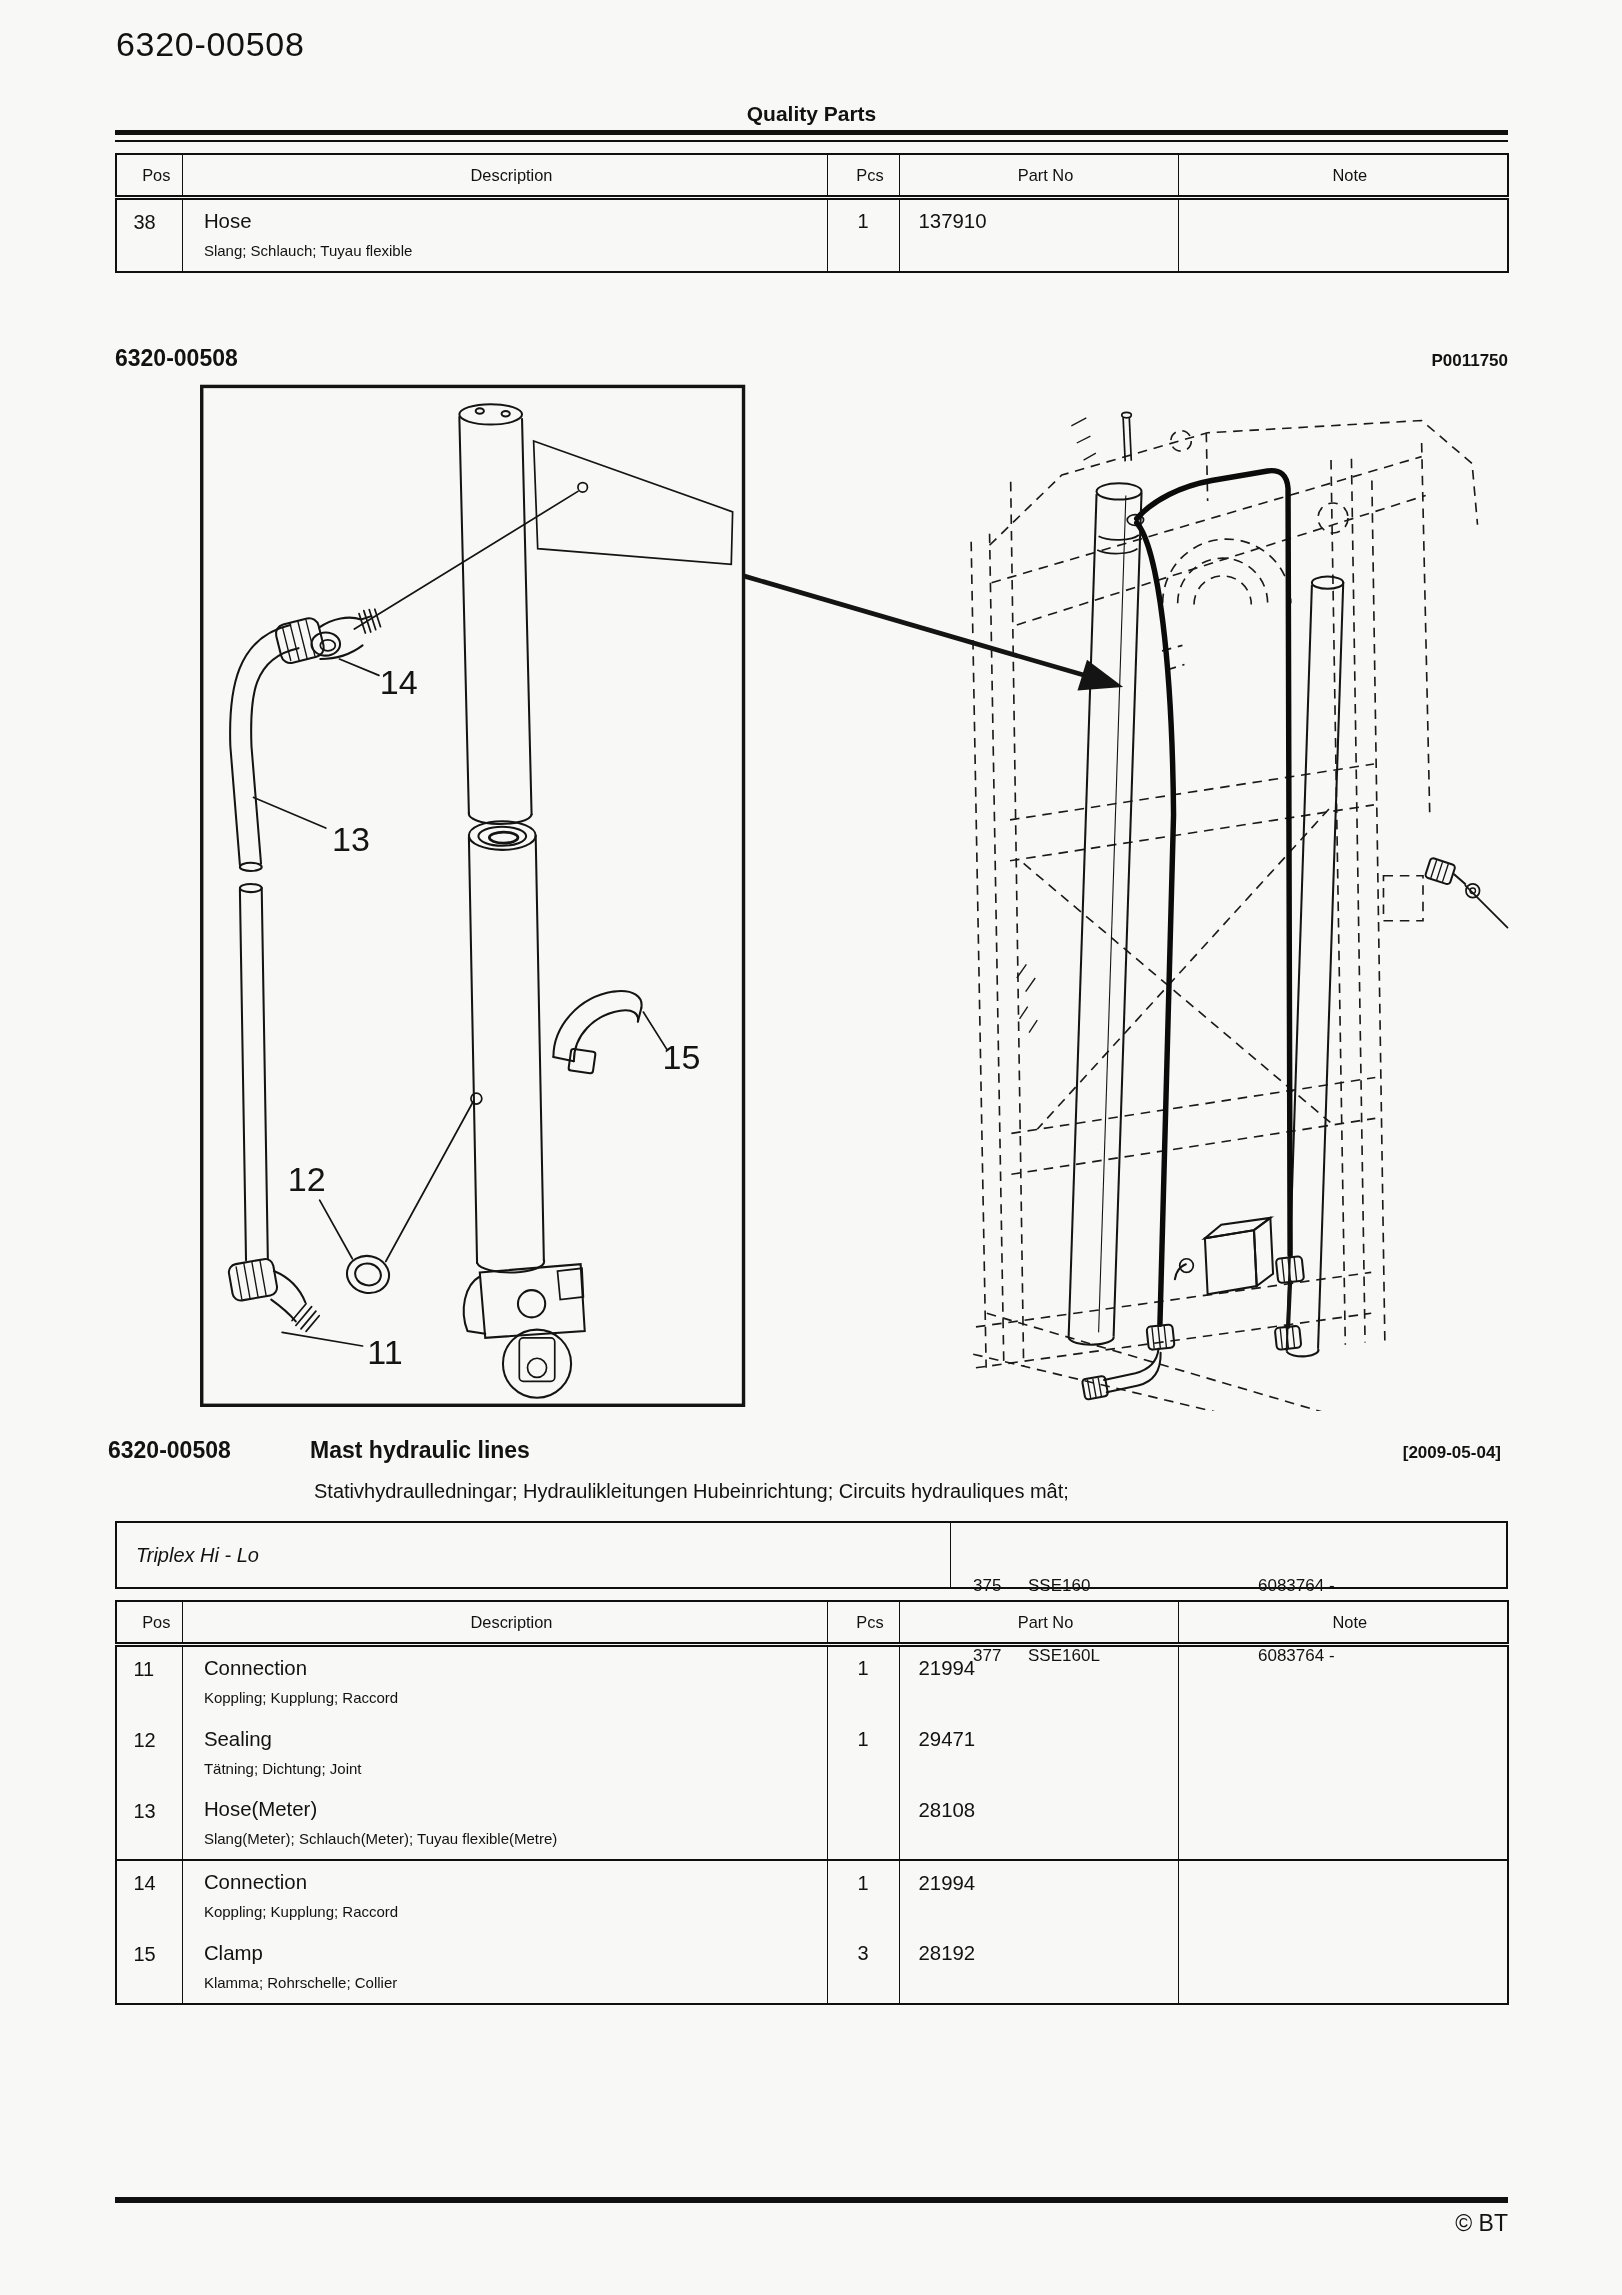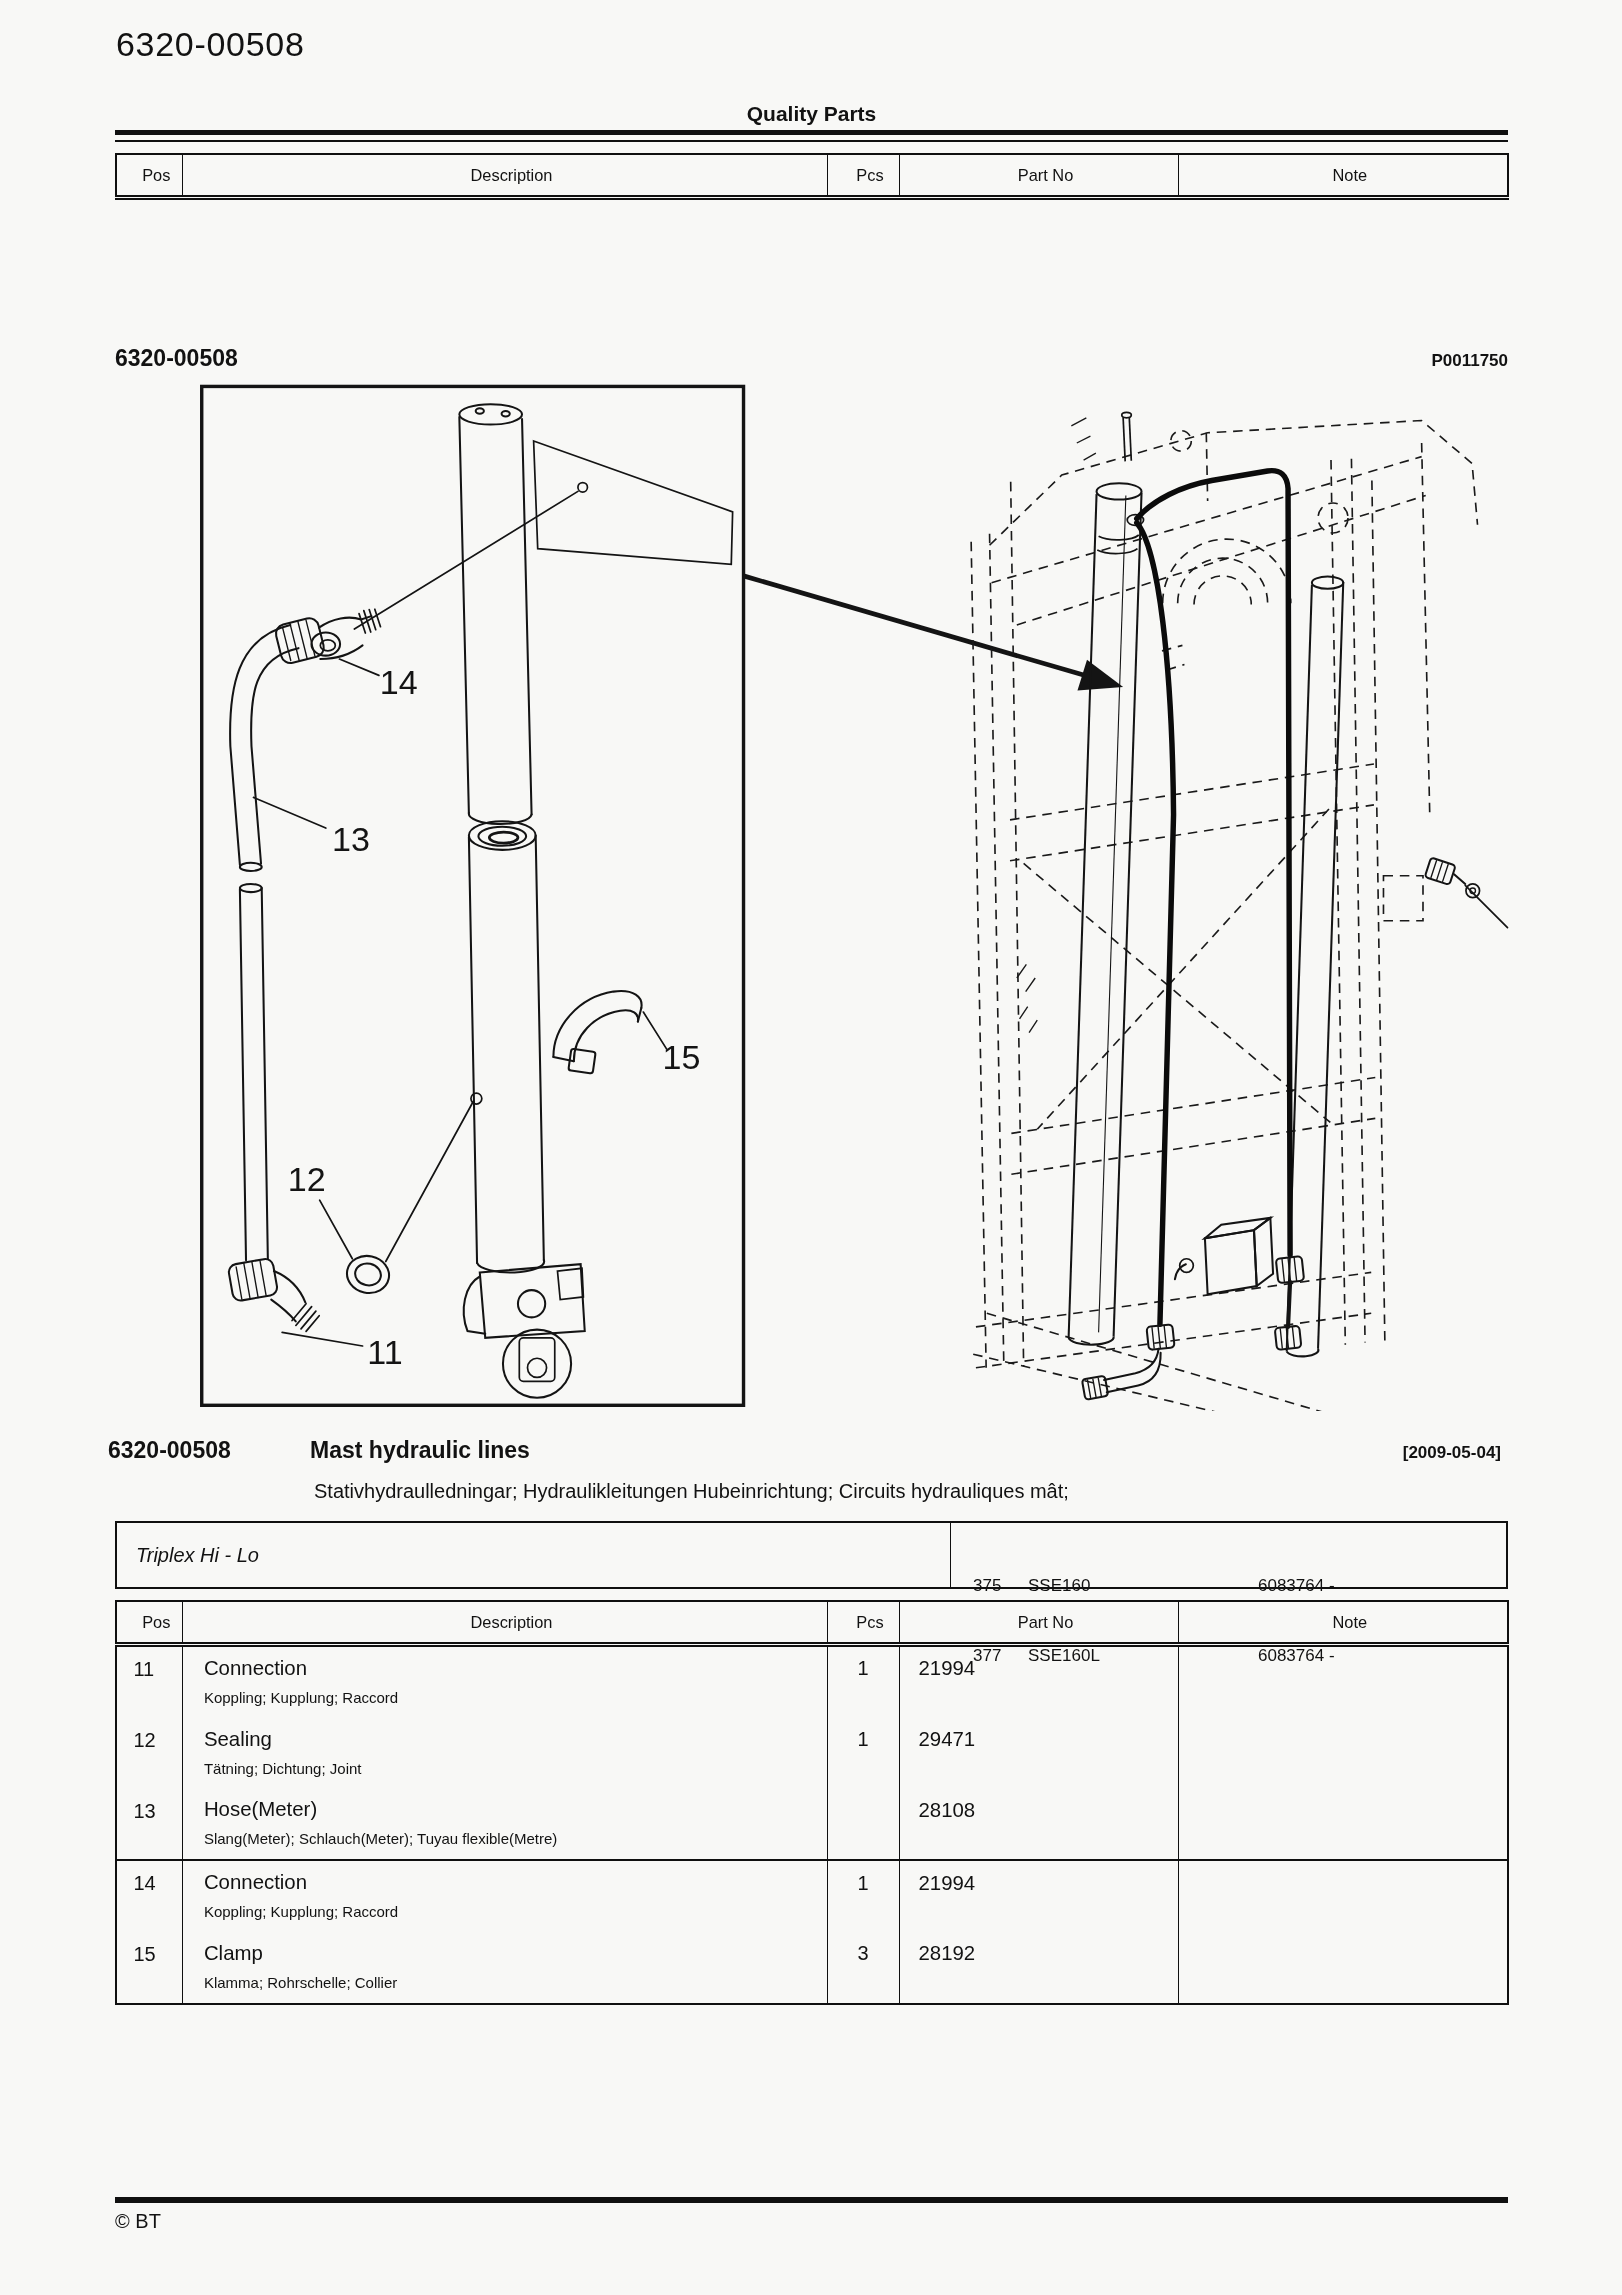--- a/index.html
+++ b/index.html
@@ -58,21 +58,21 @@
     border:2.7px solid #101010;display:flex;}
   .vleft{width:834px;box-sizing:border-box;border-right:1.7px solid #101010;
     display:flex;align-items:center;padding-left:19px;font-style:italic;font-size:20px;}
   .vright{flex:1;padding:6.1px 0 0 22px;font-size:17px;}
   .vrow{display:flex;height:26px;align-items:center;margin-top:44px;}
   .vcode{width:55px;}
   .vmodel{width:230px;}
 
   
   #footer-rule{left:115px;top:2197px;width:1393px;height:5.5px;background:#101010;}
-  #footer-text{left:115px;top:2210px;width:1393px;text-align:left;font-size:20px;}
+  #footer-text{left:115px;top:2210px;width:1393px;text-align:right;font-size:23px;}
 </style>
 </head>
 <body>
 
 <div>
 
   <div class="abs" id="doc-number">6320-00508</div>
   <div class="abs" id="qp-title">Quality Parts</div>
   <div class="abs" id="header-rule"></div>
 
@@ -87,20 +87,30 @@
     <thead>
       <tr>
         <th>Pos</th>
         <th>Description</th>
         <th>Pcs</th>
         <th>Part No</th>
         <th>Note</th>
       </tr>
     </thead>
     <tbody>
+      <tr>
+        <td class="cell-pos">38</td>
+        <td class="cell-desc">
+          <div class="main">Hose</div>
+          <div class="sub">Slang; Schlauch; Tuyau flexible</div>
+        </td>
+        <td class="cell-pcs">1</td>
+        <td class="cell-part">137910</td>
+        <td class="cell-note"></td>
+      </tr>
     </tbody>
   </table>
 
   <div class="abs" id="fig-head">
     <span class="fig-num">6320-00508</span>
     <span class="fig-code">P0011750</span>
   </div>
 
   <div class="abs" id="diagram">
     <svg viewBox="0 0 2380 1515" width="1622" height="1033">

